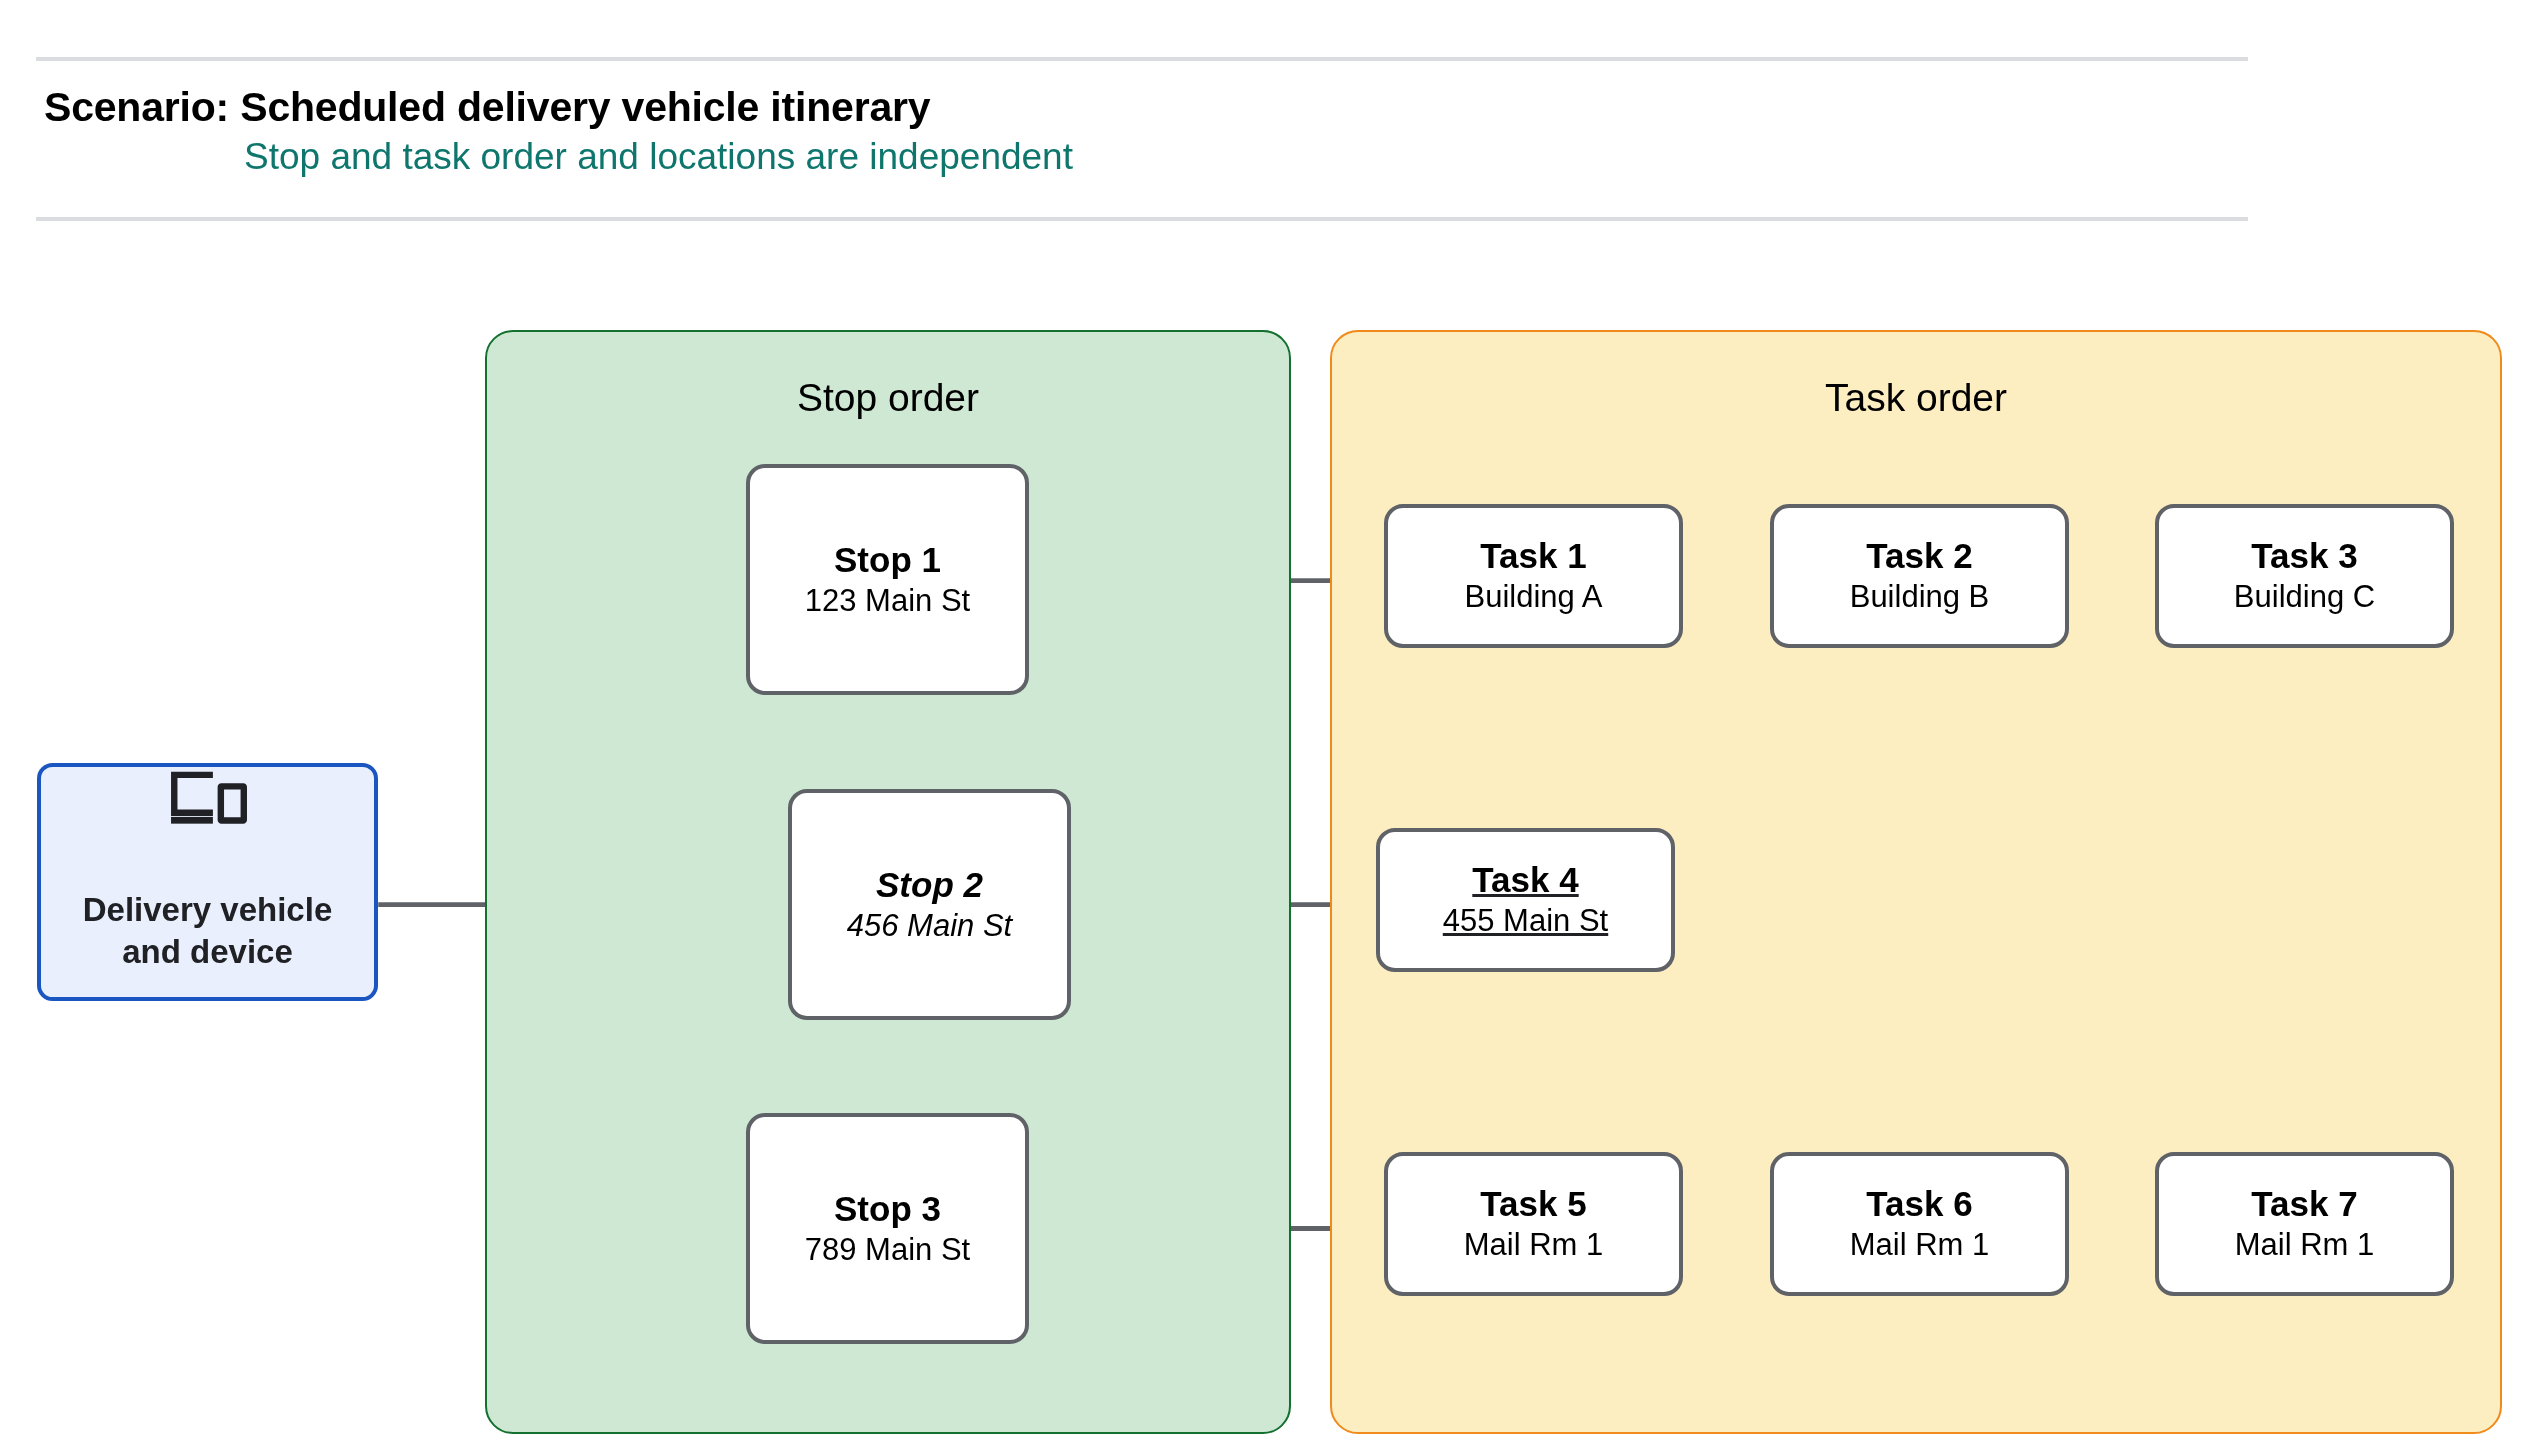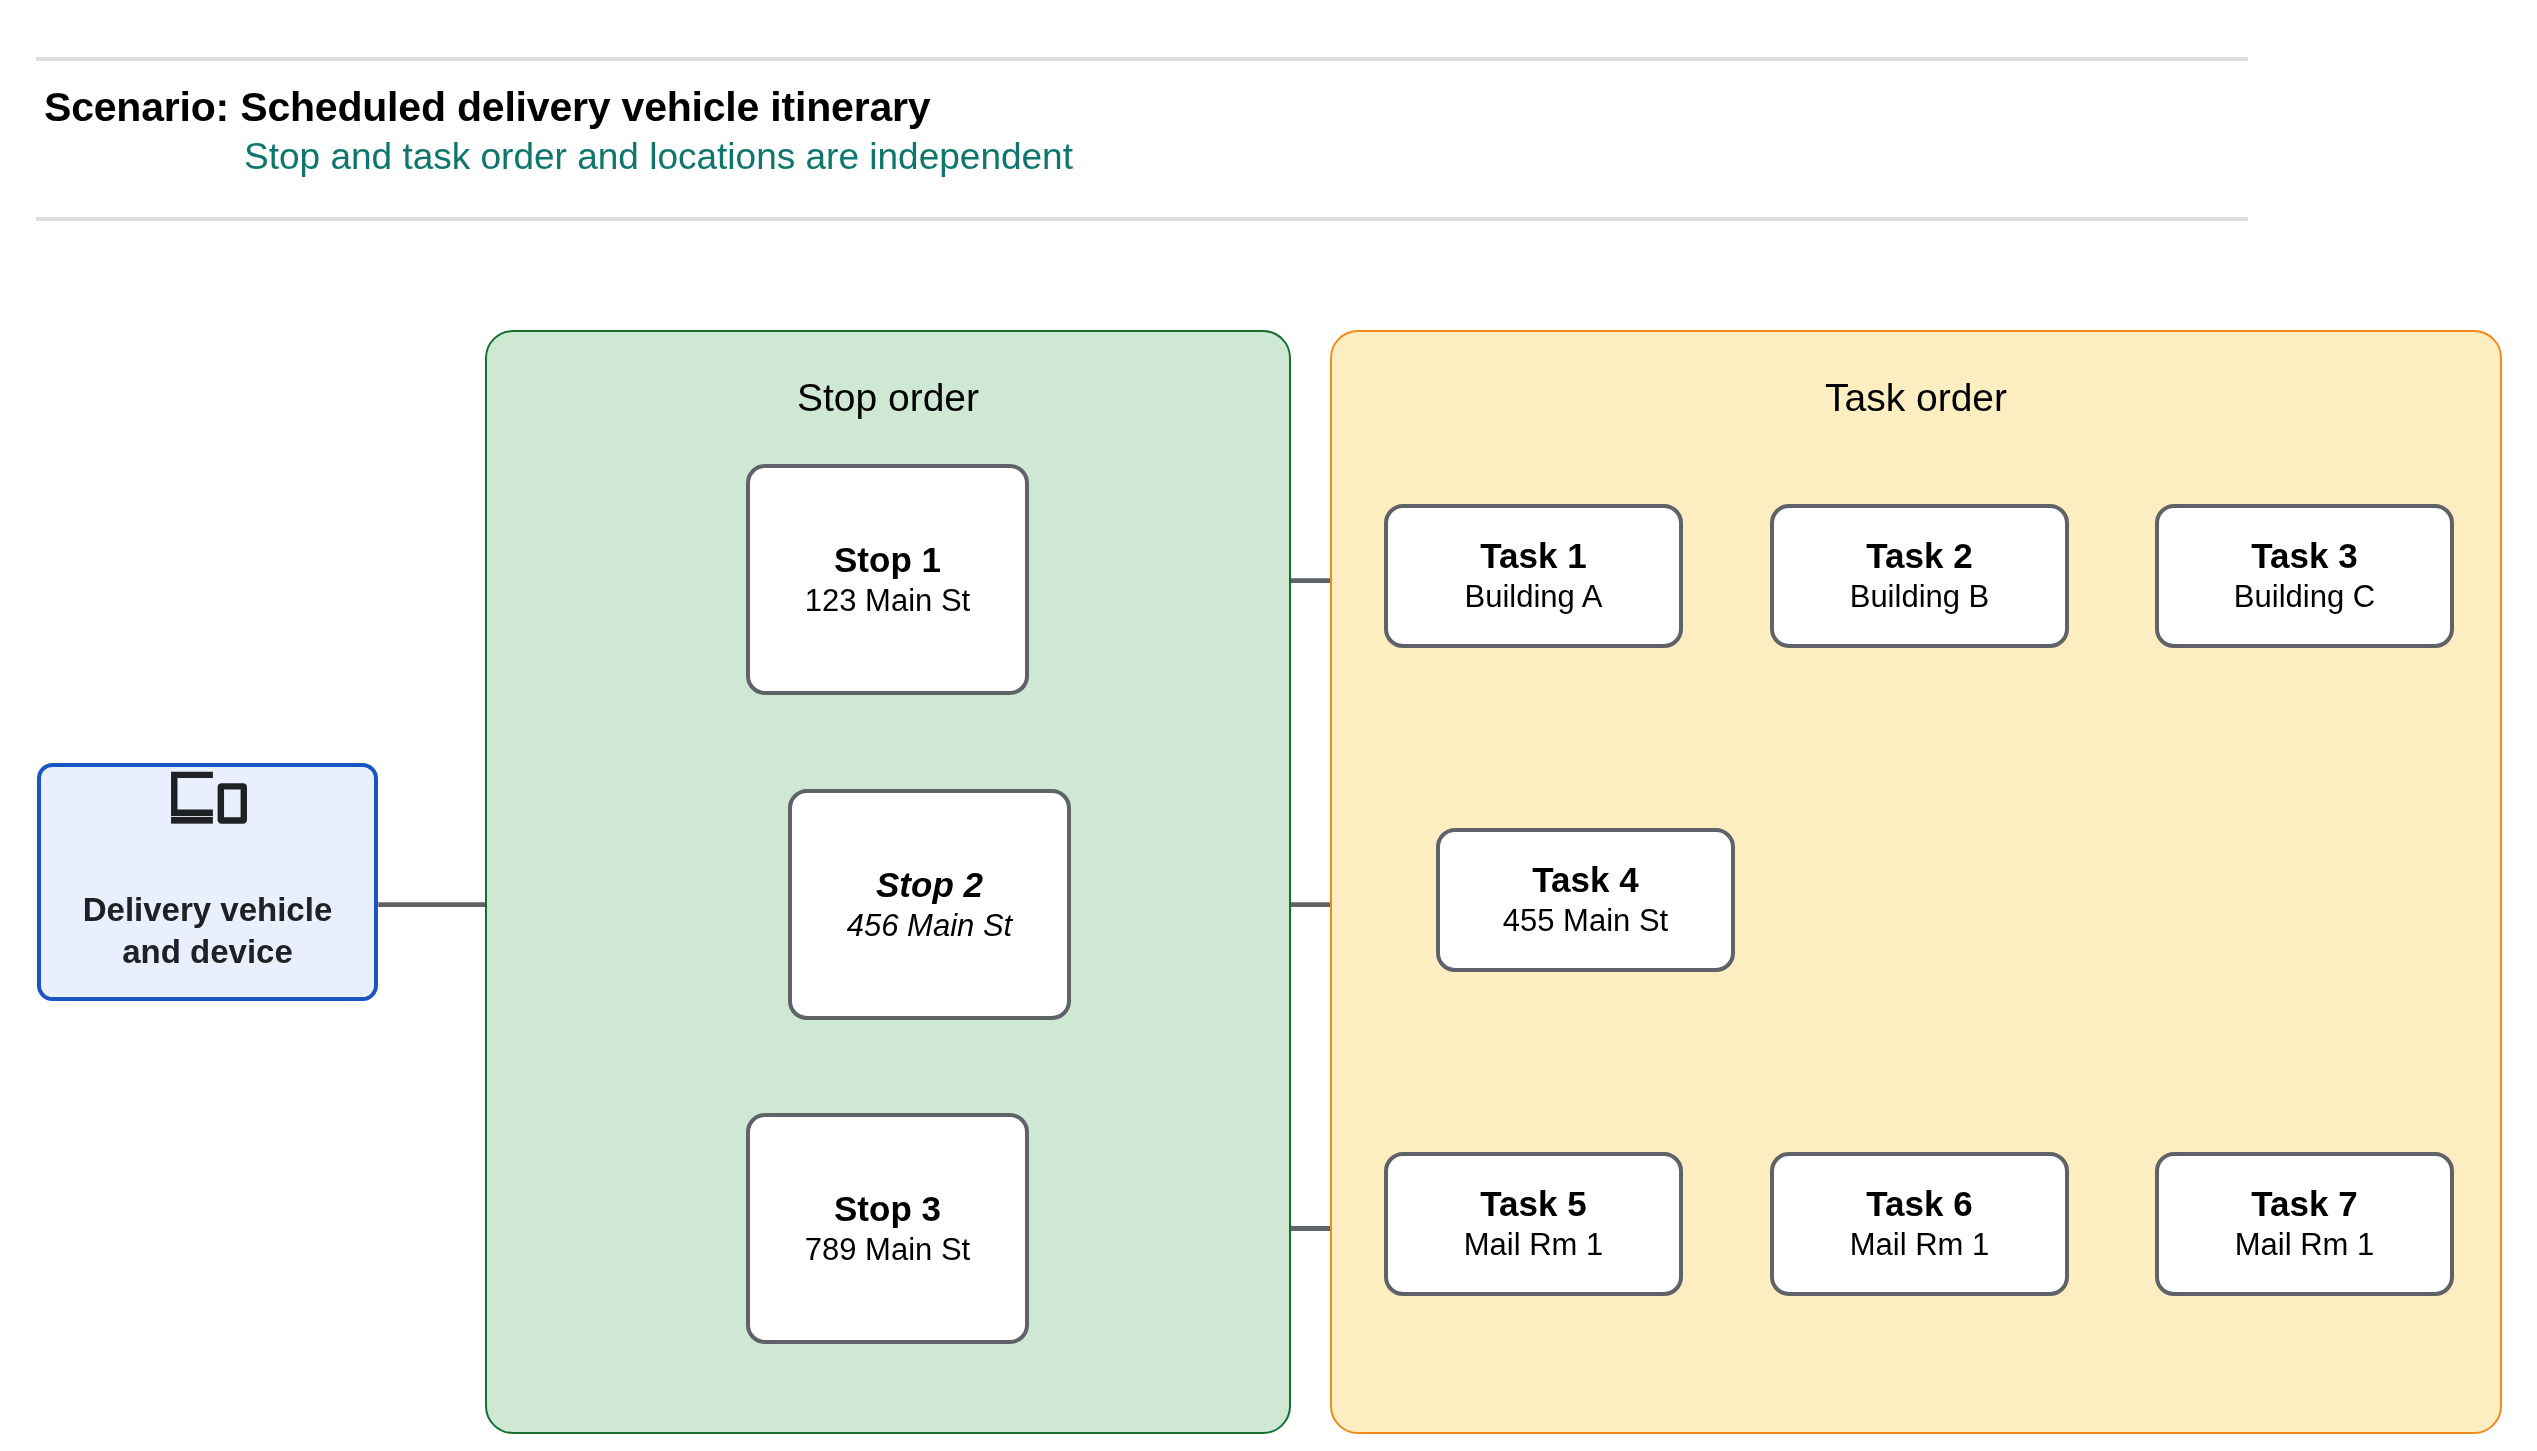--- a/index.html
+++ b/index.html
@@ -127,21 +127,21 @@
   .stop-node { width: 283px; height: 231px; }
   #stop-1 { left: 746px; top: 444px; }
   #stop-2 { left: 788px; top: 769px; font-style: italic; }
   #stop-3 { left: 746px; top: 1093px; }
 
   
   .task-node { width: 299px; height: 144px; }
   #task-1 { left: 1384px; top: 484px; }
   #task-2 { left: 1770px; top: 484px; }
   #task-3 { left: 2155px; top: 484px; }
-  #task-4 { left: 1436px; top: 808px; }
+  #task-4 { left: 1376px; top: 808px; text-decoration: underline; }
   #task-5 { left: 1384px; top: 1132px; }
   #task-6 { left: 1770px; top: 1132px; }
   #task-7 { left: 2155px; top: 1132px; }
 
   
   #vehicle-node {
     position: absolute;
     left: 37px;
     top: 743px;
     width: 341px;

